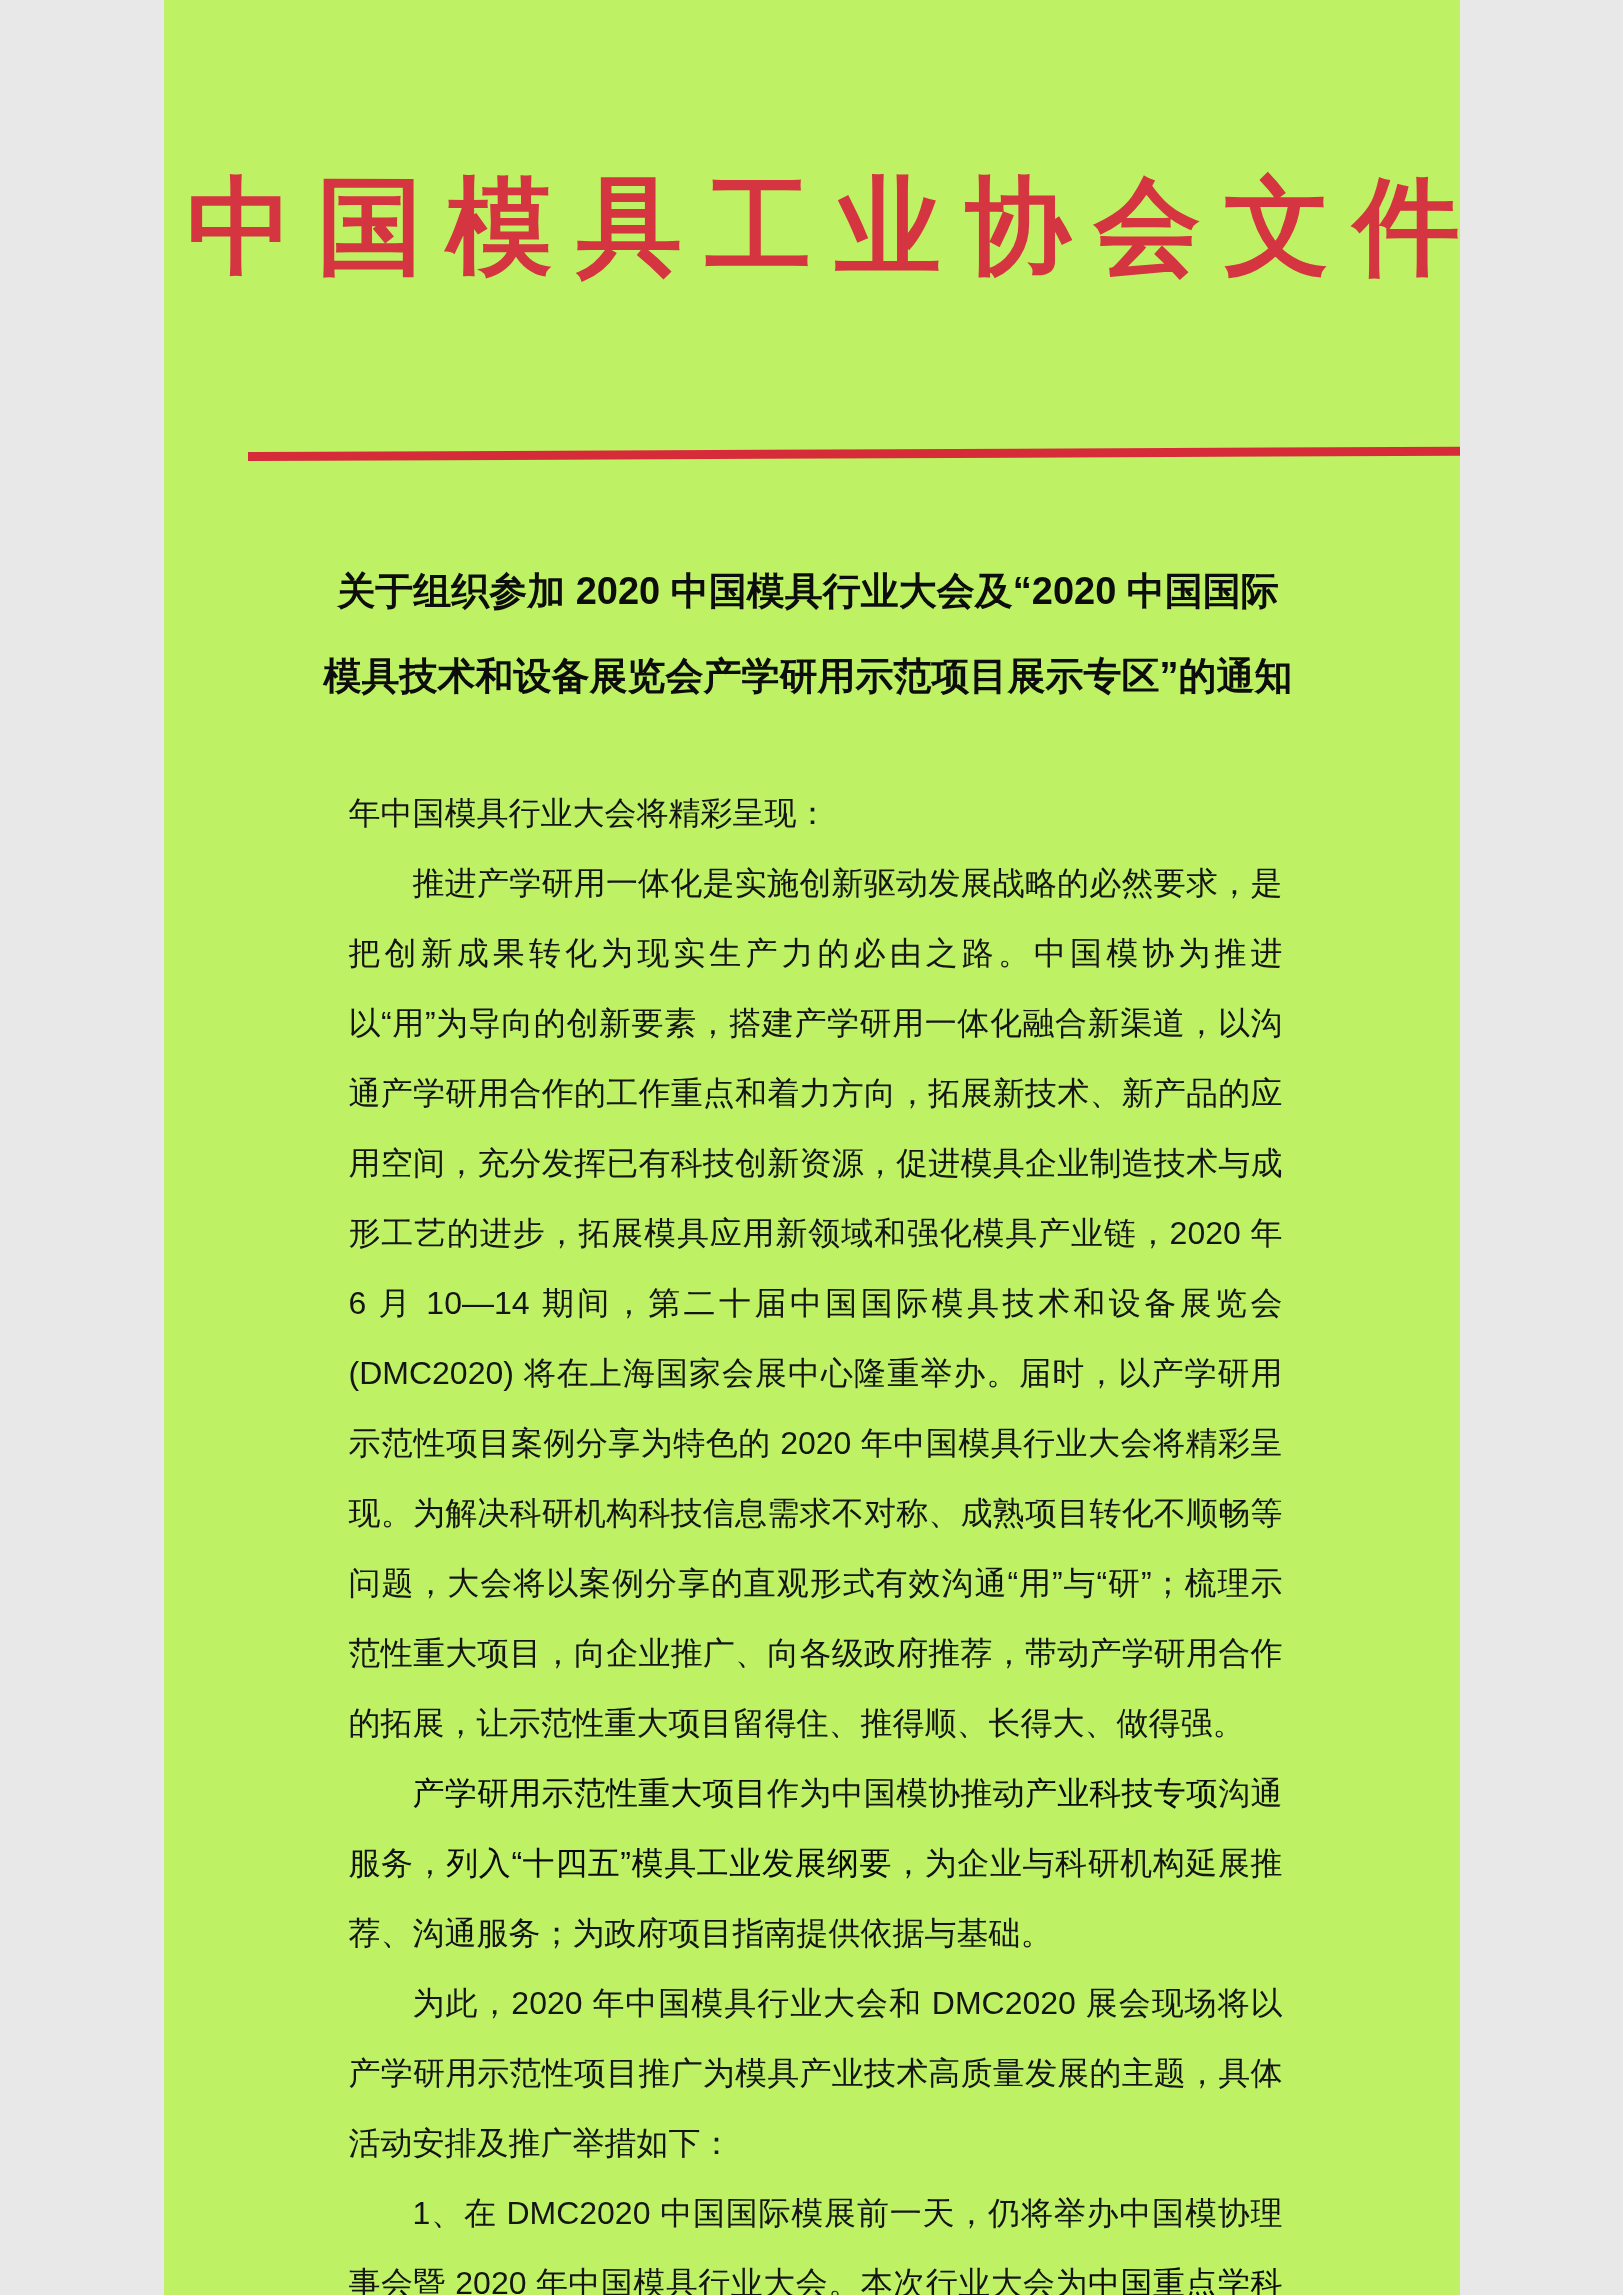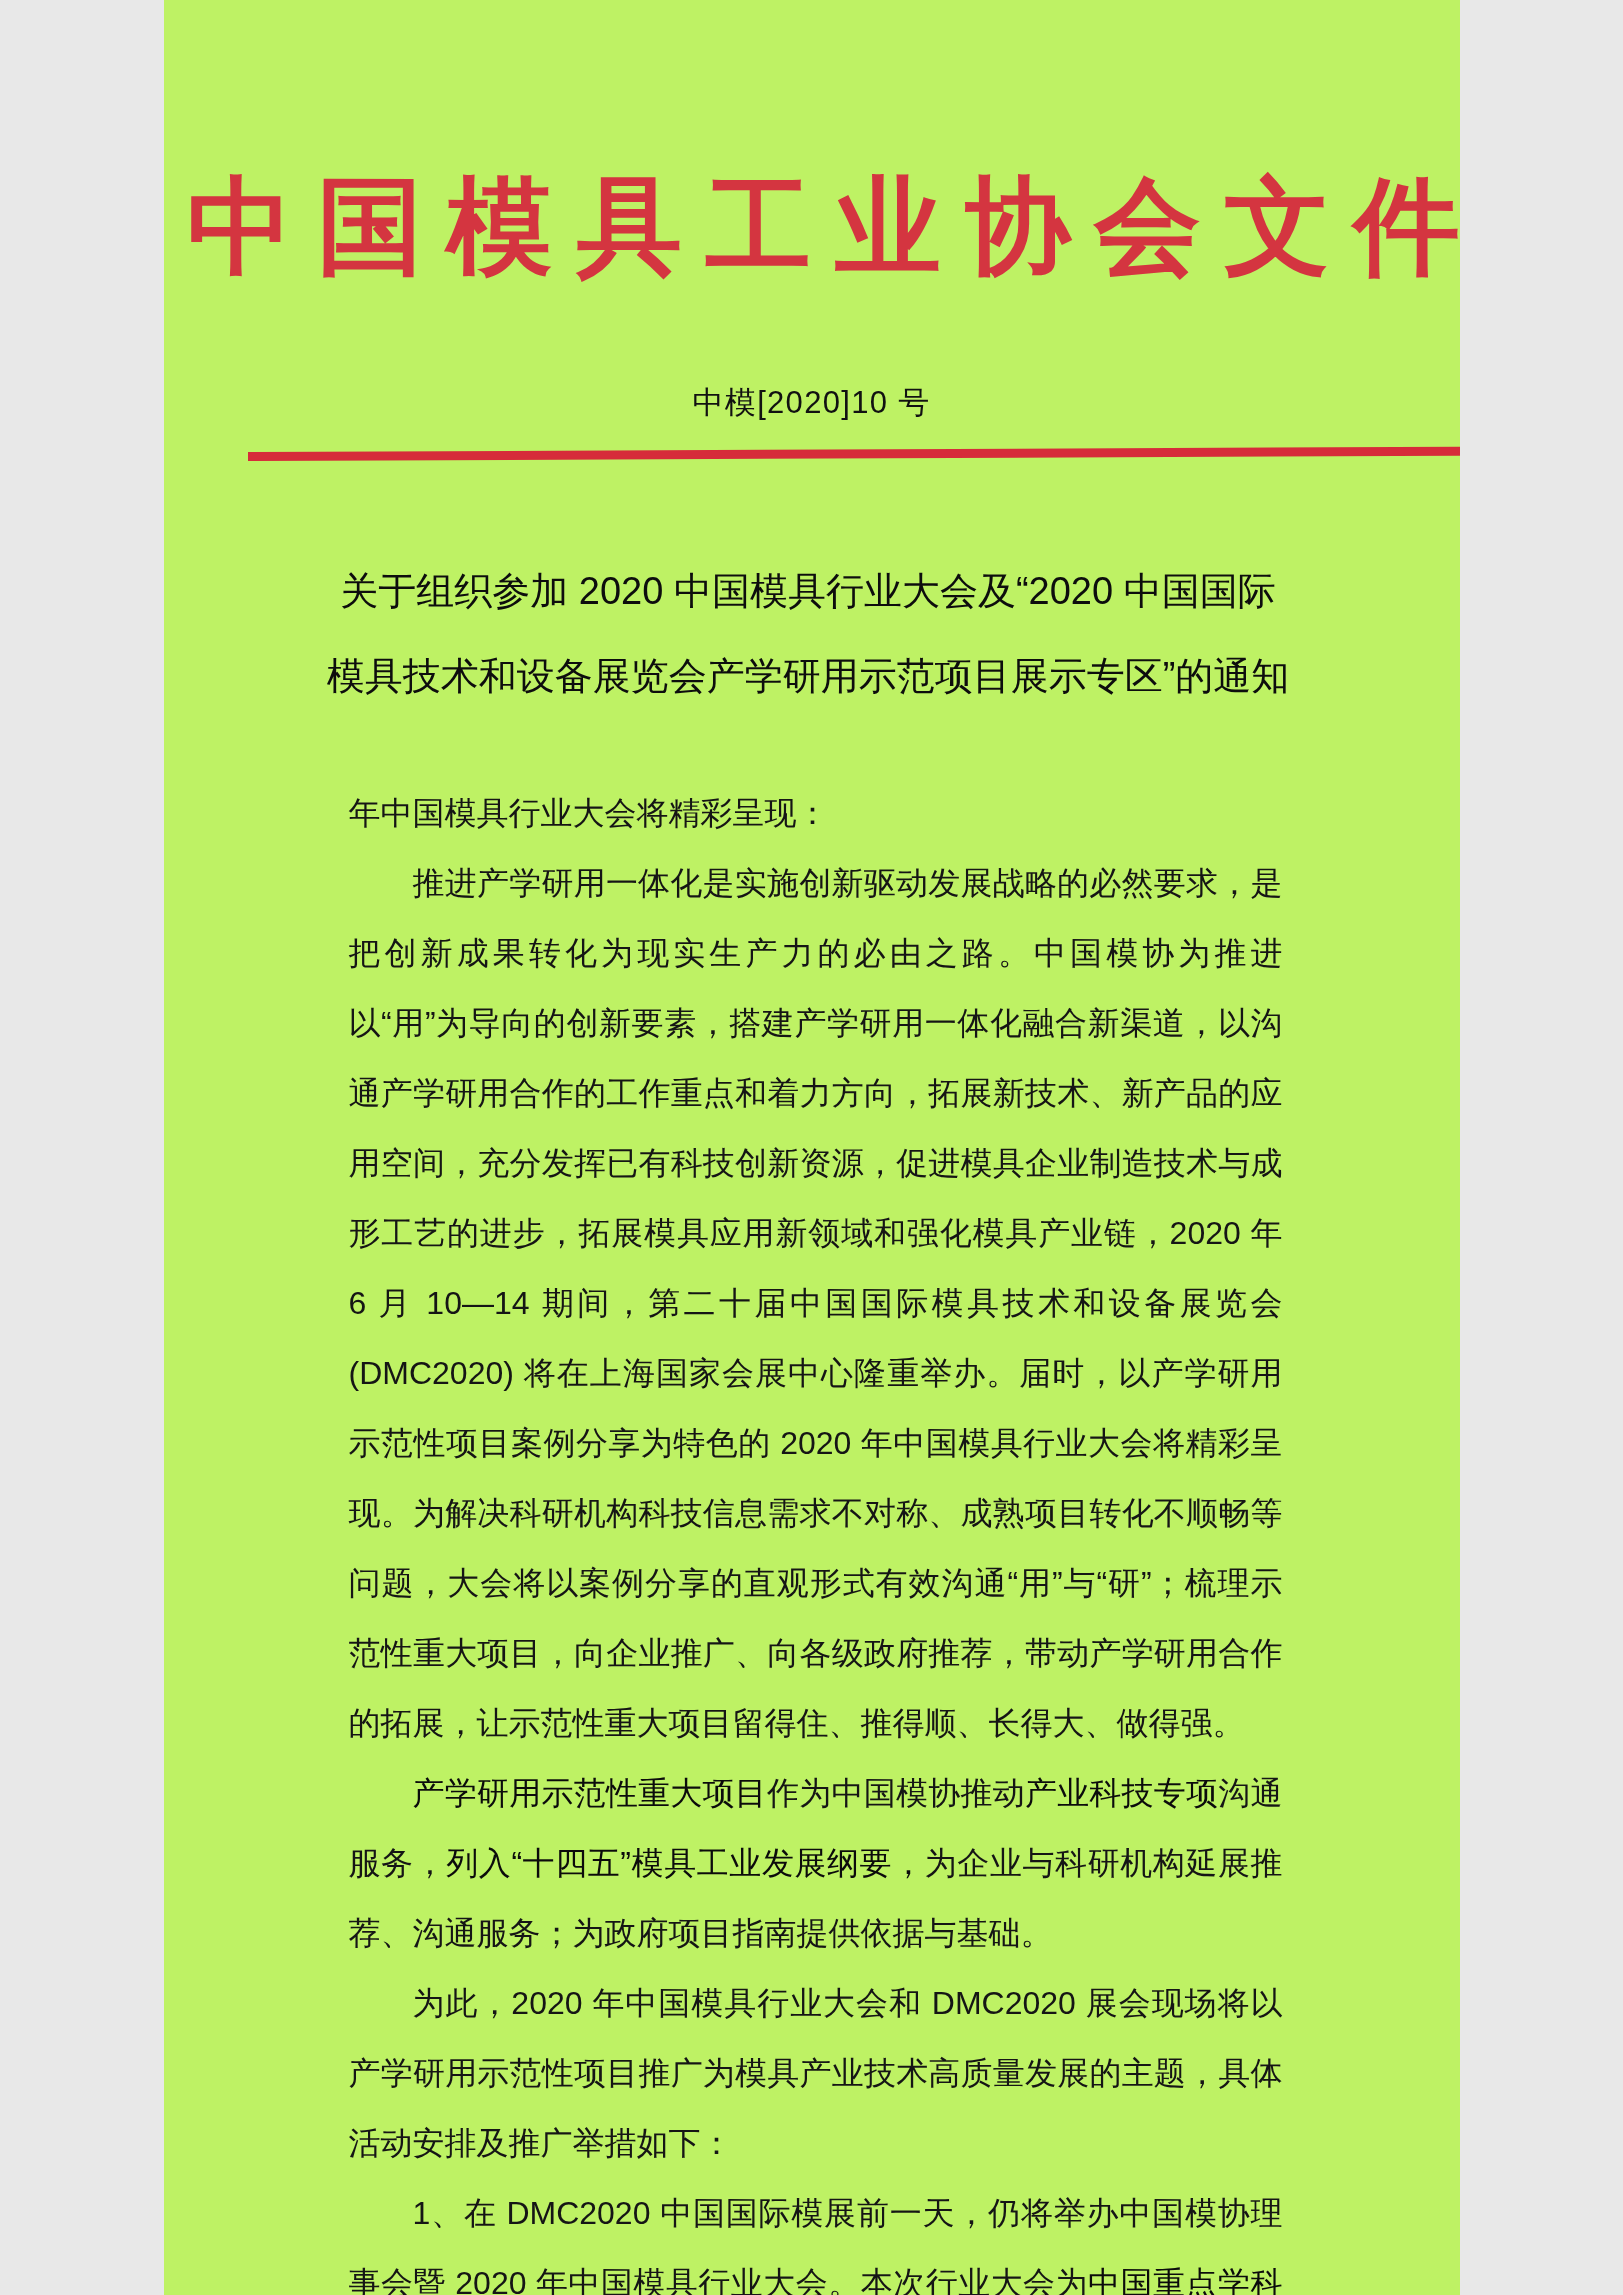--- a/index.html
+++ b/index.html
@@ -52,21 +52,21 @@
     height: 8.5px;
     background: var(--divider-red, #d62c3a);
     transform: rotate(-0.25deg);
   }
   .notice-title {
     position: absolute;
     top: 549px;
     left: 98px;
     right: 105px;
     text-align: center;
-    font-weight: 400;
+    font-weight: 700;
     font-size: 38px;
     line-height: 85px;
     color: #0d0d0d;
   }
   .body-block {
     position: absolute;
     top: 778px;
     left: 185px;
     right: 177px;
     font-size: 32px;
@@ -88,21 +88,20 @@
     color: #0b0b0b;
   }
 </style>
 </head>
 <body>
 
 <div class="page">
 
   <div class="org-title">中国模具工业协会文件</div>
 
-  <div class="doc-number">中模[2020]10 号</div>
 
   <div class="red-divider"></div>
 
   <div class="notice-title">
     <div>关于组织参加 2020 中国模具行业大会及“2020 中国国际</div>
     <div>模具技术和设备展览会产学研用示范项目展示专区”的通知</div>
   </div>
 
   <div class="body-block">
     <p class="salutation">年中国模具行业大会将精彩呈现：</p>

